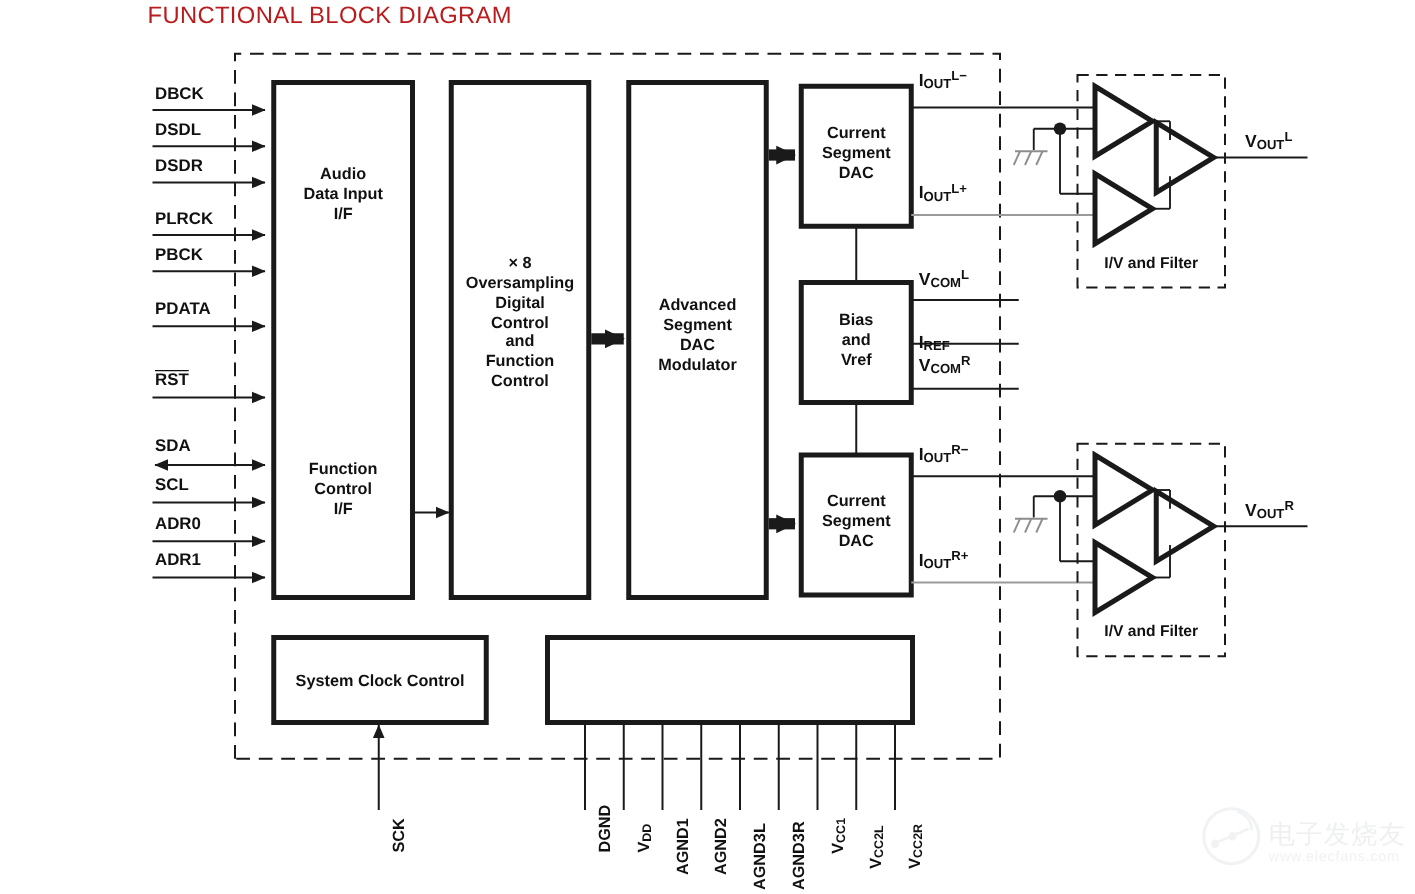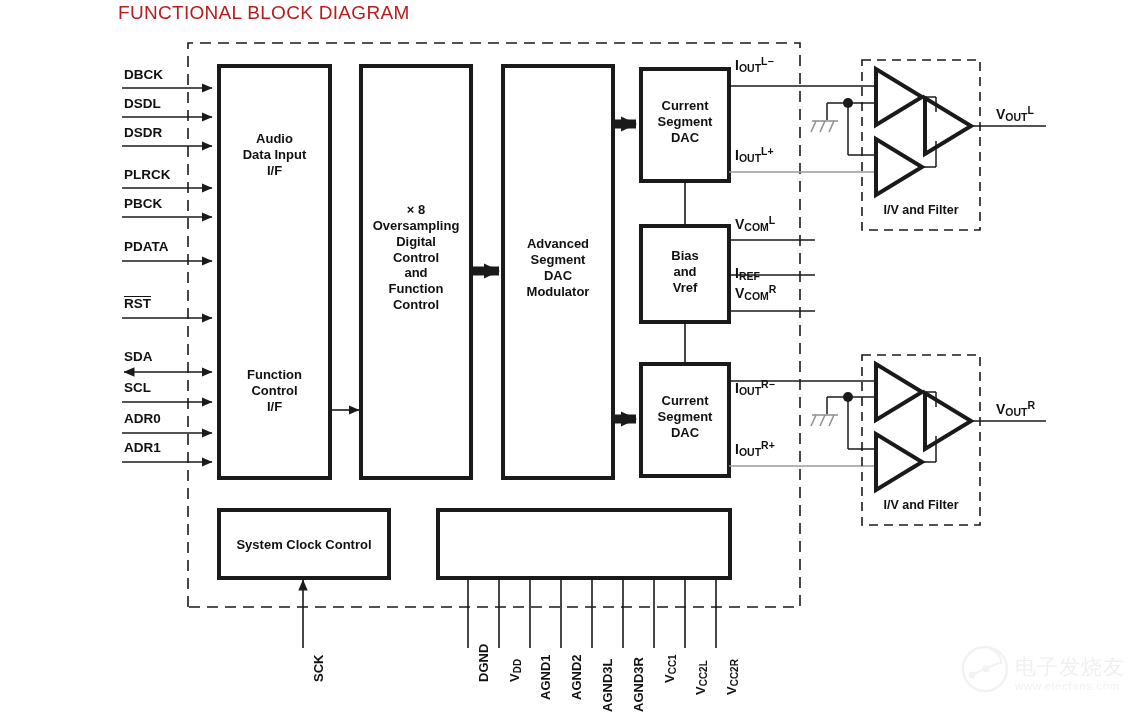--- a/index.html
+++ b/index.html
@@ -247,21 +247,21 @@
   </div>
   <div class="lbl sig" style="left:735px;top:215px;">
     <span>V</span><span class="sub">COM</span><span class="sup">L</span>
   </div>
   <div class="lbl sig" style="left:735px;top:266px;">
     <span>I</span><span class="sub">REF</span>
   </div>
   <div class="lbl sig" style="left:735px;top:284px;">
     <span>V</span><span class="sub">COM</span><span class="sup">R</span>
   </div>
-  <div class="lbl sig" style="left:735px;top:355px;margin-top:24px;">
+  <div class="lbl sig" style="left:735px;top:355px;">
     <span>I</span><span class="sub">OUT</span><span class="sup">R−</span>
   </div>
   <div class="lbl sig" style="left:735px;top:440px;">
     <span>I</span><span class="sub">OUT</span><span class="sup">R+</span>
   </div>
   <div class="lbl sig" style="left:996px;top:105px;">
     <span>V</span><span class="sub">OUT</span><span class="sup">L</span>
   </div>
   <div class="lbl sig" style="left:996px;top:400px;">
     <span>V</span><span class="sub">OUT</span><span class="sup">R</span>

